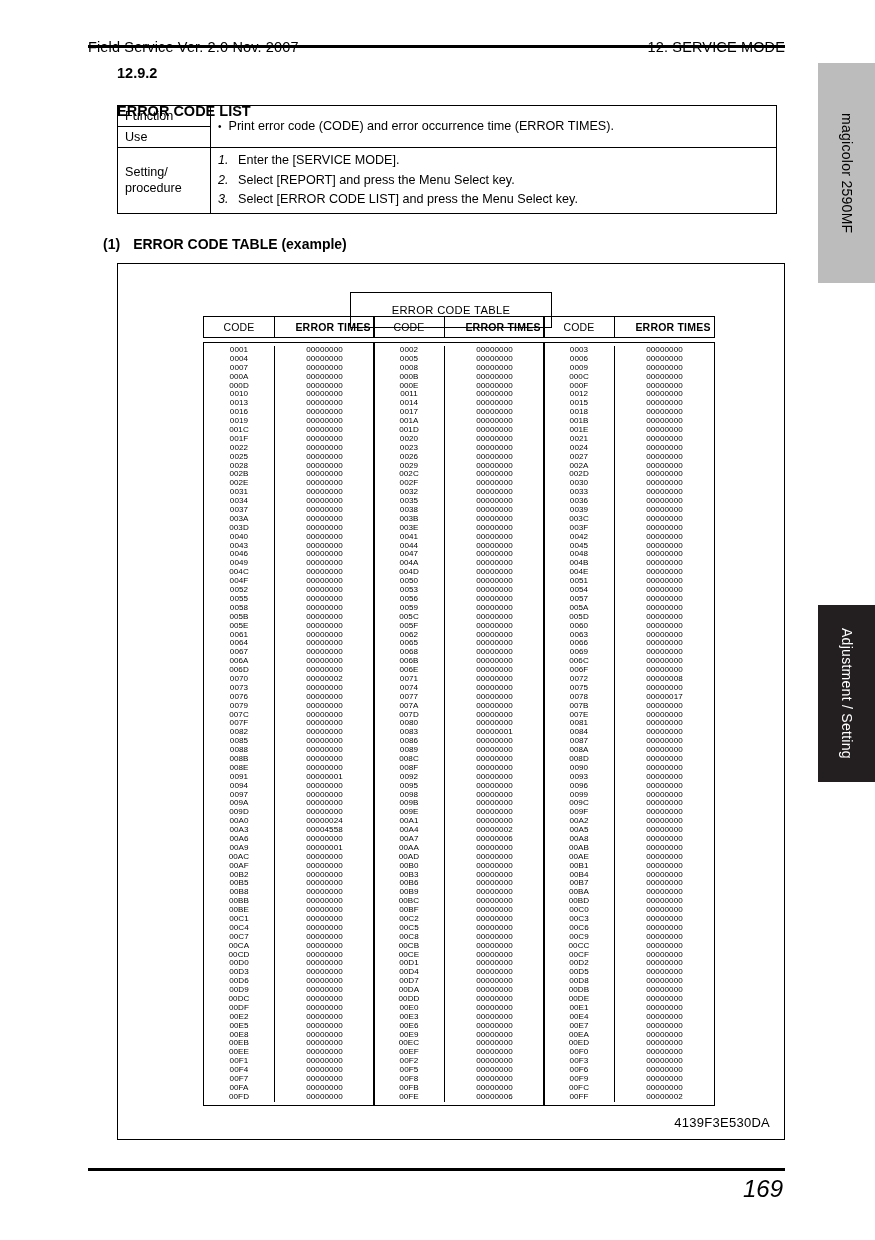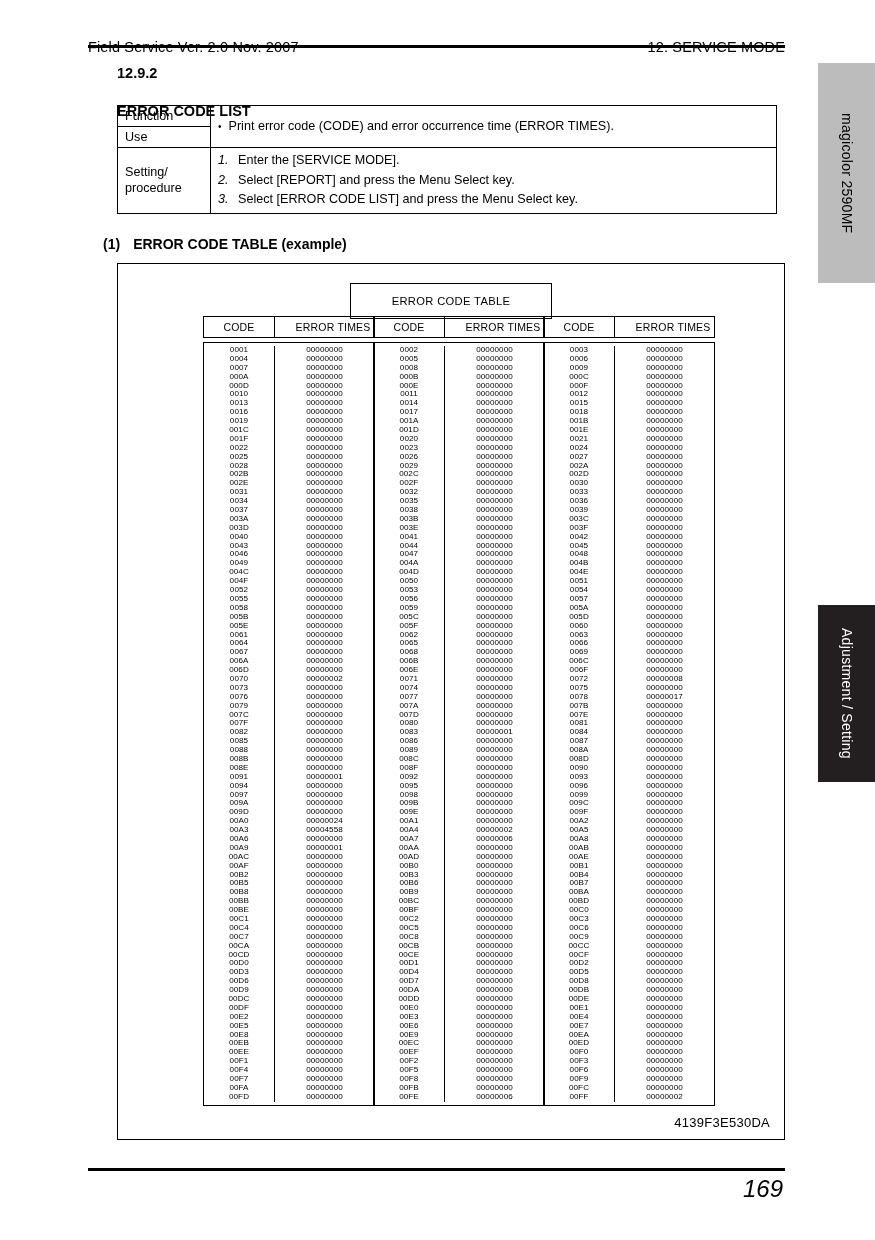--- a/index.html
+++ b/index.html
@@ -103,21 +103,21 @@
     width: 666px;
     height: 875px;
     border: 1.4px solid #000;
     background: #fff;
   }
 
   #fig-title-box {
     position: absolute;
     left: 50%;
     transform: translateX(-50%);
-    top: 19px;
+    top: 28px;
     width: 200px;
     height: 34px;
     border: 1.4px solid #000;
     display: flex;
     align-items: center;
     justify-content: center;
     font-size: 11.2px;
     letter-spacing: 0.03em;
   }
 
@@ -140,21 +140,21 @@
   }
   .col-head .ch {
     display: flex;
     align-items: center;
     justify-content: center;
     font-size: 10.5px;
     letter-spacing: 0.02em;
     box-sizing: border-box;
   }
   .col-head .ch.code { width: 71px; border-right: 1.3px solid #000; }
-  .col-head .ch.times { flex: 1; }
+  .col-head .ch.times { flex: 1; font-weight: bold; }
 
   .col-body {
     margin-top: 4px;
     border: 1.3px solid #000;
     box-sizing: border-box;
     padding: 3px 0 3px 0;
   }
   .data-row {
     display: flex;
     height: 8.9px;

